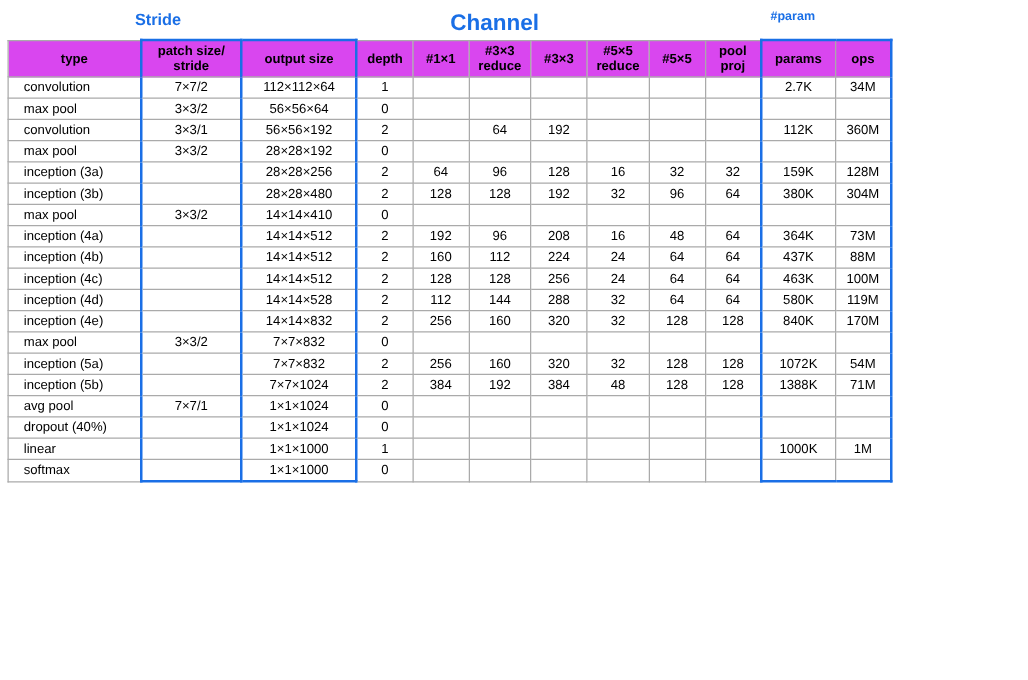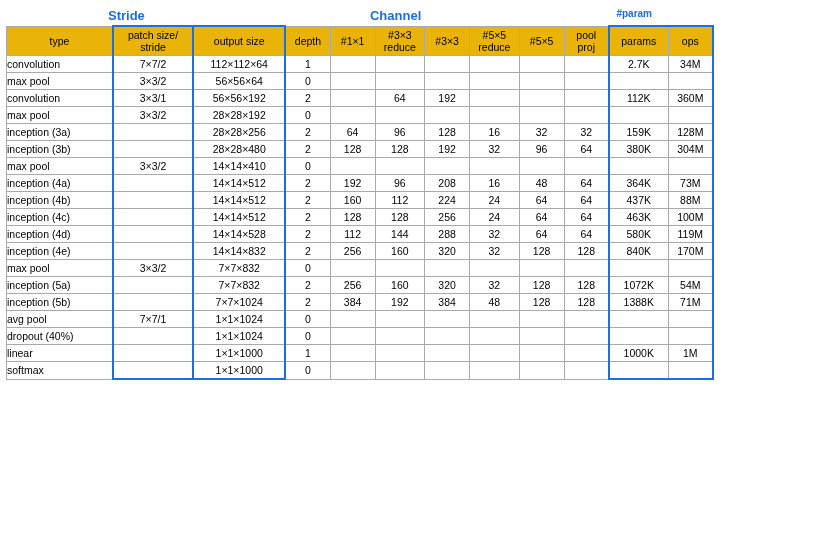--- a/index.html
+++ b/index.html
@@ -25,21 +25,21 @@
     }
     .header-stride {
       color: #1a6fe6;
       font-weight: bold;
       font-size: 13px;
       margin-left: 100px;
     }
     .header-channel {
       color: #1a6fe6;
       font-weight: bold;
-      font-size: 13px;
+      font-size: 18px;
       margin-left: 30px;
     }
     .header-param {
       color: #1a6fe6;
       font-weight: bold;
       font-size: 10px;
       margin-right: 60px;
     }
     table {
       width: 100%;
@@ -47,26 +47,26 @@
       table-layout: fixed;
     }
     th, td {
       border: 1px solid #aaa;
       text-align: center;
       padding: 2px 2px;
       vertical-align: middle;
       font-size: 10.5px;
     }
     th {
-      background: #eab308;
-      font-weight: normal;
+      background: #d946ef;
+      font-weight: bold;
     }
     td:first-child {
       text-align: left;
-      padding-left: 0;
+      padding-left: 12px;
     }
     
     col.c-type   { width: 90px; }
     col.c-stride { width: 68px; }
     col.c-output { width: 78px; }
     col.c-depth  { width: 38px; }
     col.c-1x1    { width: 38px; }
     col.c-3x3r   { width: 42px; }
     col.c-3x3    { width: 38px; }
     col.c-5x5r   { width: 42px; }

